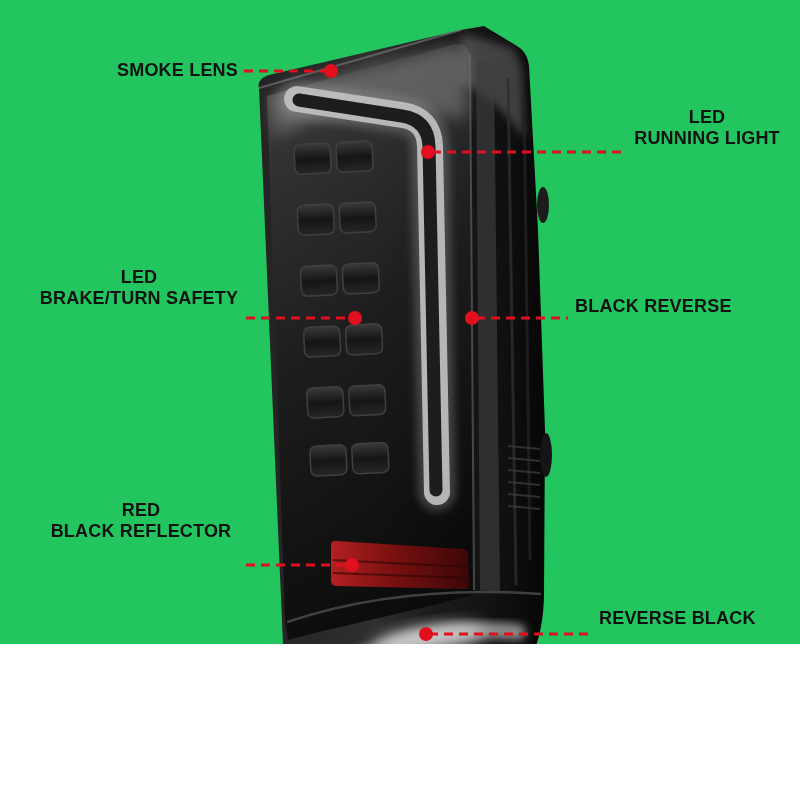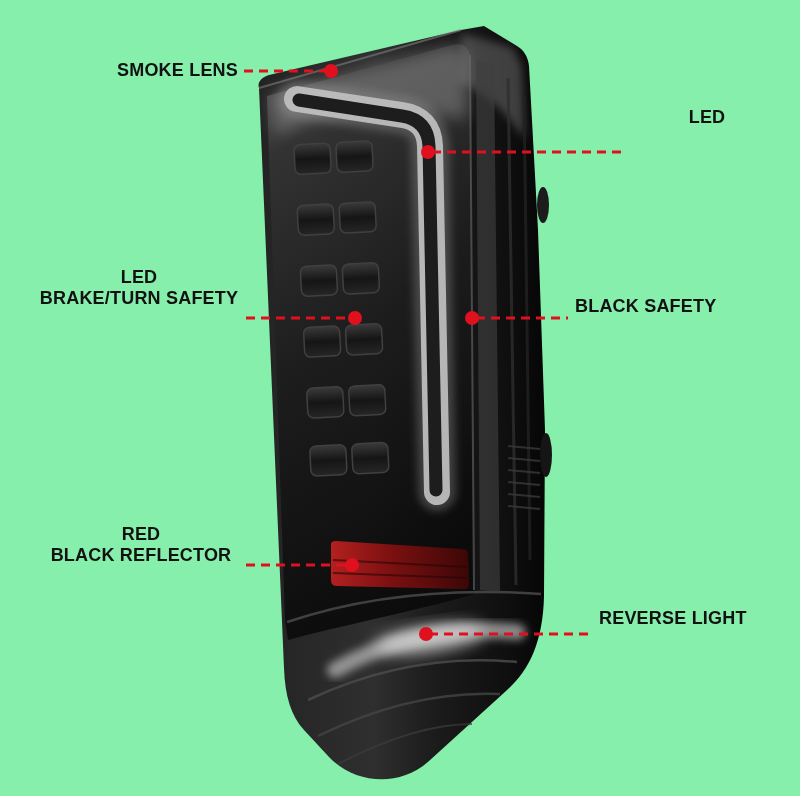--- a/index.html
+++ b/index.html
@@ -1,27 +1,27 @@
 <!DOCTYPE html>
 <html><head>
 <meta charset="utf-8">
 <style>
   * { margin:0; padding:0; box-sizing:border-box; }
   html,body { width:800px; height:800px; }
   body { background:#ffffff; font-family:"Liberation Sans", sans-serif; }
-  .stage { position:relative; width:800px; height:796px; background:#86efac; overflow:hidden; }
+  .stage { position:relative; width:800px; height:644px; background:#22c55e; overflow:hidden; }
   .stage svg { position:absolute; left:0; top:0; }
   .label { position:absolute; font-weight:700; font-size:18px; line-height:21px;
            color:#121212; letter-spacing:0.2px; }
   .label span { display:block; }
   #l-smoke     { left:56px;  top:60px;  width:182px; text-align:right; }
   #l-running   { left:622px; top:107px; width:170px; text-align:center; }
   #l-brake     { left:36px;  top:267px; width:206px; text-align:center; }
   #l-housing   { left:575px; top:296px; width:175px; text-align:left; }
-  #l-reflector { left:36px;  top:524px; width:210px; text-align:center; }
+  #l-reflector { left:36px;  top:500px; width:210px; text-align:center; }
   #l-reverse   { left:599px; top:608px; width:175px; text-align:left; }
 </style>
 </head>
 <body>
 
 <div class="stage">
 
   <svg viewBox="0 0 800 800" width="800" height="800">
     <defs>
       <linearGradient id="gBody" x1="0" y1="0" x2="1" y2="0">
@@ -130,33 +130,34 @@
       <circle cx="426" cy="634" r="7"></circle>
     </g>
   </svg>
 
   <div class="label" id="l-smoke">
     <span>SMOKE LENS</span>
   </div>
 
   <div class="label" id="l-running">
     <span>LED</span>
+    <span>RUNNING LIGHT</span>
   </div>
 
   <div class="label" id="l-brake">
     <span>LED</span>
     <span>BRAKE/TURN SAFETY</span>
   </div>
 
   <div class="label" id="l-housing">
-    <span>BLACK SAFETY</span>
+    <span>BLACK REVERSE</span>
   </div>
 
   <div class="label" id="l-reflector">
     <span>RED</span>
     <span>BLACK REFLECTOR</span>
   </div>
 
   <div class="label" id="l-reverse">
-    <span>REVERSE LIGHT</span>
+    <span>REVERSE BLACK</span>
   </div>
 
 </div>
 
 </body></html>

